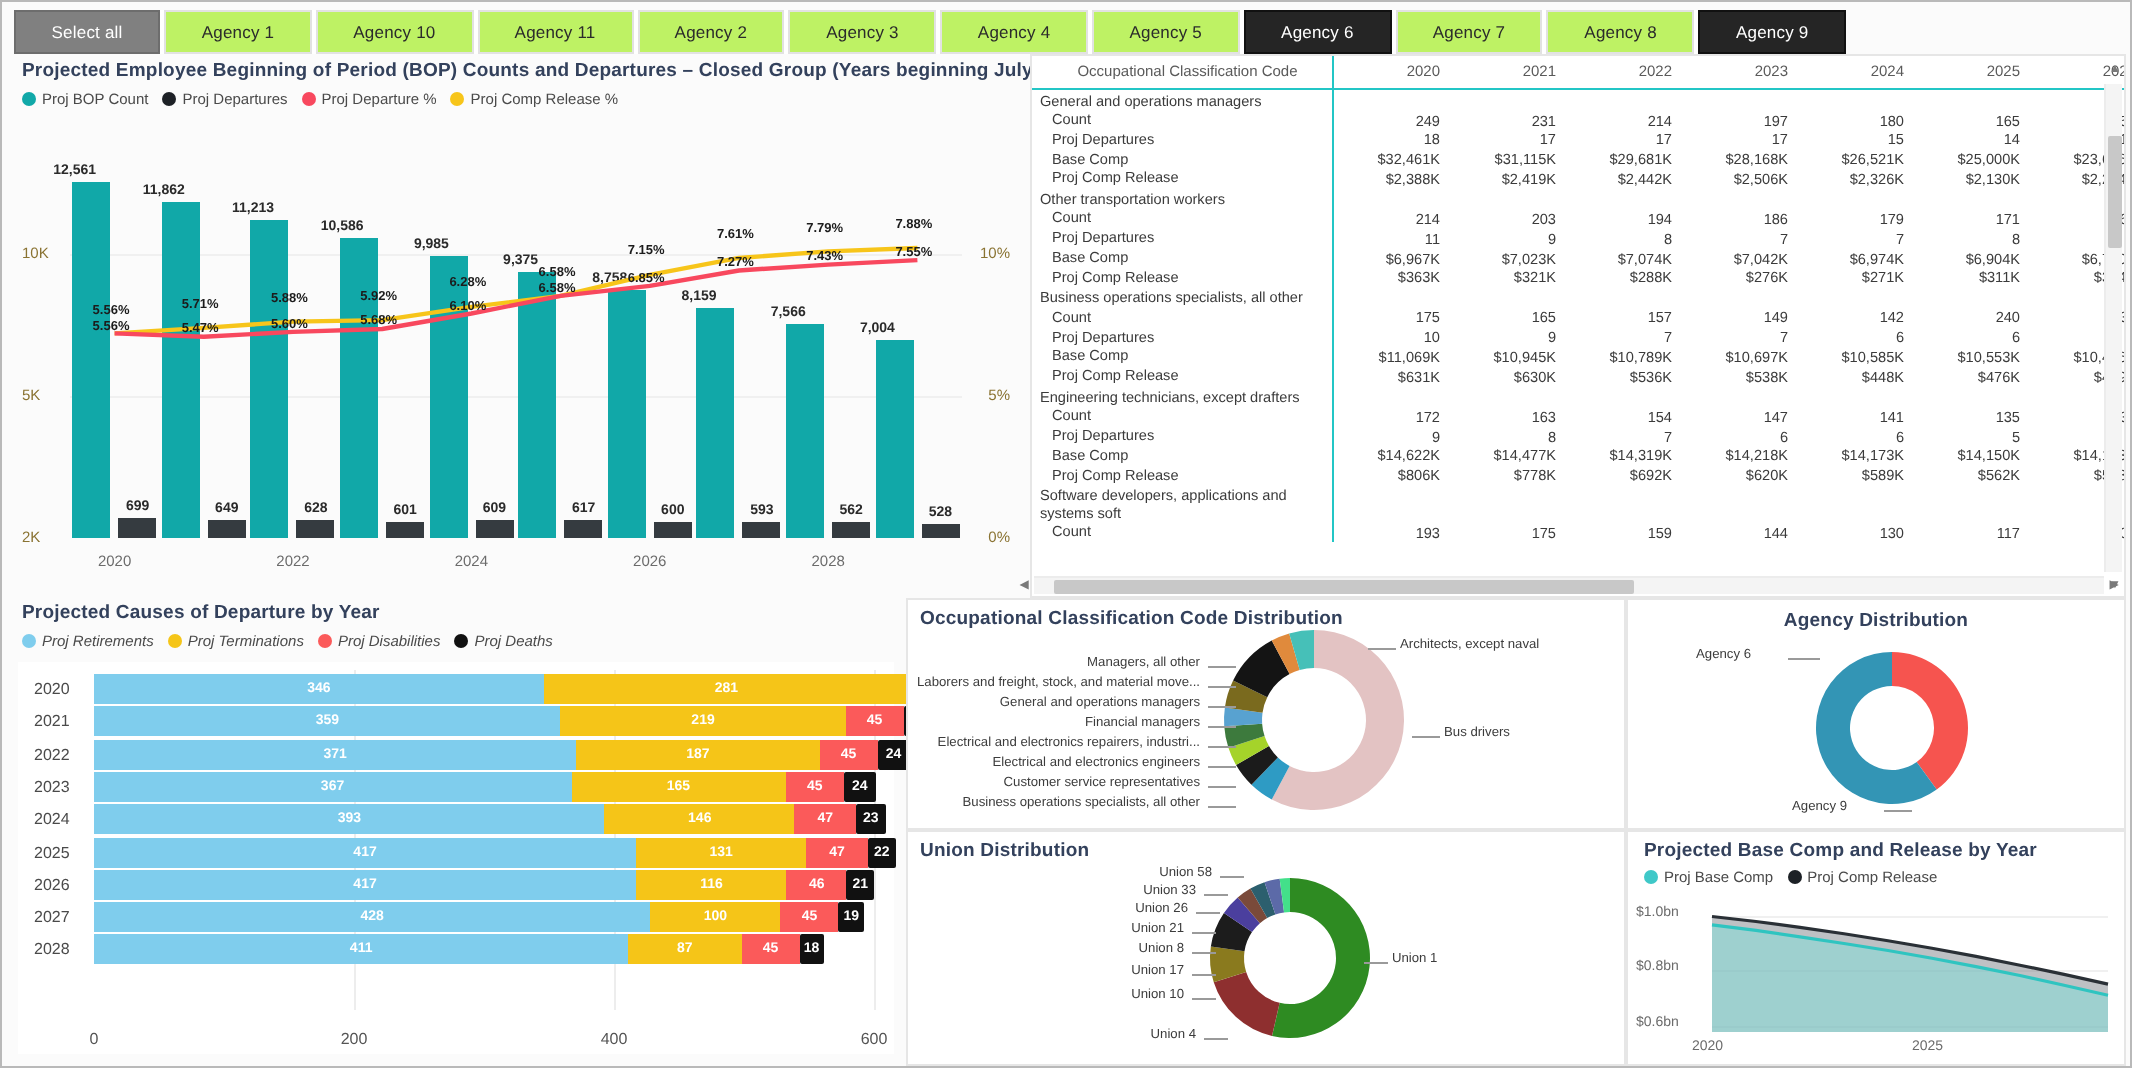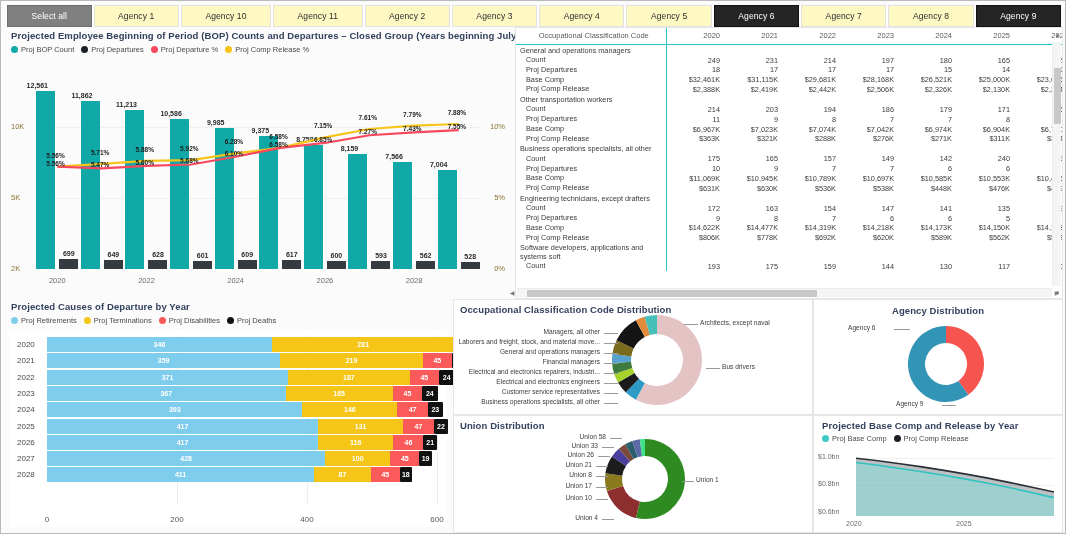--- a/index.html
+++ b/index.html
@@ -12,30 +12,30 @@
   #root {
     position: relative;
     width: 1066px; height: 534px;
     background: #fbfbfb;
     border: 1px solid #b9b9b9;
   }
 
   
   .slicer-bar {
     position: absolute; left: 6px; top: 4px;
-    width: 1054px; height: 22px;
+    width: 916px; height: 22px;
     display: flex; gap: 2px;
     background: #ffffff;
   }
   .slicer-tab {
     flex: 1 1 auto;
     display: flex; align-items: center; justify-content: center;
     font-size: 8.5px;
     color: #2b2b2b;
-    background: #fef9c3;
+    background: #bef264;
     border: 1px solid #e2e2e2;
     cursor: pointer;
     white-space: nowrap;
     letter-spacing: .1px;
   }
   .slicer-tab.sel-all { background: #808080; color: #ffffff; border-color: #6d6d6d; }
   .slicer-tab.active  { background: #252525; color: #ffffff; border-color: #111; }
 
   
   .panel { position: absolute; background: #ffffff; border: 1px solid #e6e6e6; }
@@ -96,21 +96,21 @@
   .scroll-h {
     position: absolute; left: 1px; right: 10px; bottom: 1px; height: 9px;
     background: #f4f4f4; border-top: 1px solid #ececec;
   }
   .scroll-h .thumb { position: absolute; left: 10px; top: 1px; height: 7px; width: 290px; background: #c8c8c8; border-radius: 1px; }
   .scroll-h .arr { position: absolute; top: 0; height: 9px; width: 10px; font-size: 6px; color: #7a7a7a; text-align: center; line-height: 9px; }
 
   
   #panelC { left: 4px; top: 298px; width: 446px; height: 232px; border: none; background: transparent; }
   #panelC .panel-title { position: absolute; left: 6px; top: 2px; }
-  #panelC .legend { position: absolute; left: 6px; top: 17px; }
+  #panelC .legend { position: absolute; left: 6px; top: 17px; font-style: italic; }
   .sb-plot { position: absolute; left: 4px; top: 32px; width: 438px; height: 196px; background:#fff; }
   .sb-row { position: absolute; left: 0; height: 15px; width: 100%; }
   .sb-ylabel { position: absolute; left: 8px; width: 28px; font-size: 8px; color: #4a4a4a; text-align: left; line-height: 15px; }
   .sb-track { position: absolute; left: 38px; right: 10px; top: 0; height: 15px; }
   .sb-seg { position: absolute; top: 0; height: 15px; display: flex; align-items: center; justify-content: center;
             font-size: 7px; color: #ffffff; font-weight: bold; }
   .sb-seg.deaths { background: #111111; border-radius: 1px; }
   .sb-gridline { position: absolute; top: 4px; bottom: 22px; width: 1px; background: #ededed; }
   .sb-xtick { position: absolute; bottom: 3px; font-size: 8px; color: #555; transform: translateX(-50%); }
 

